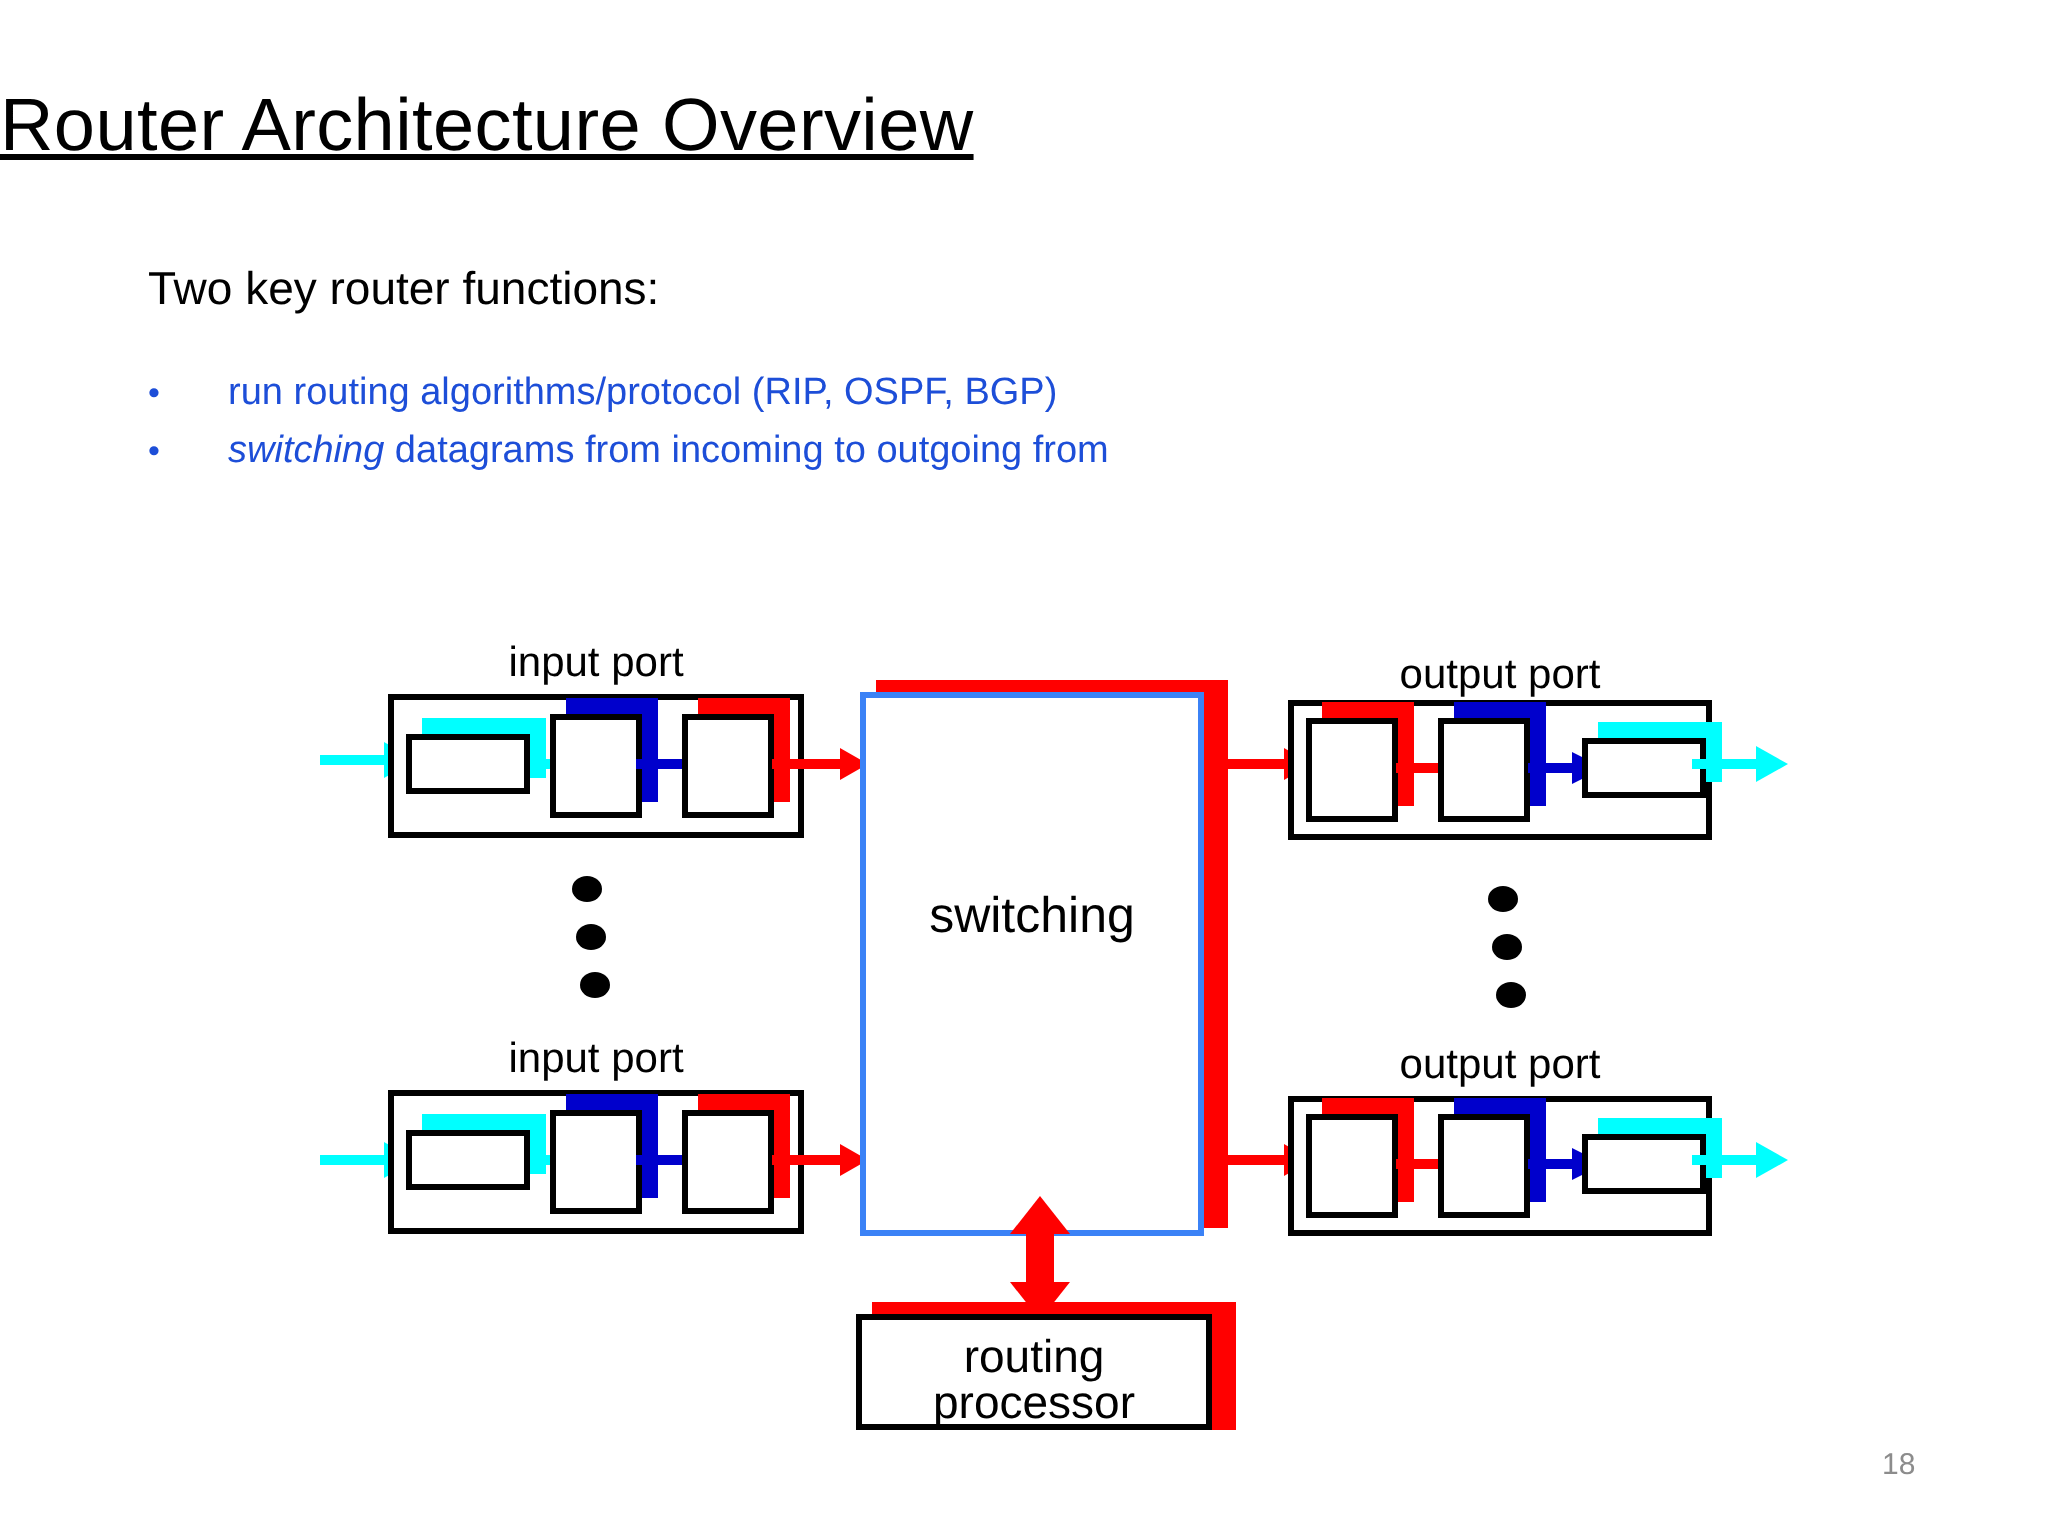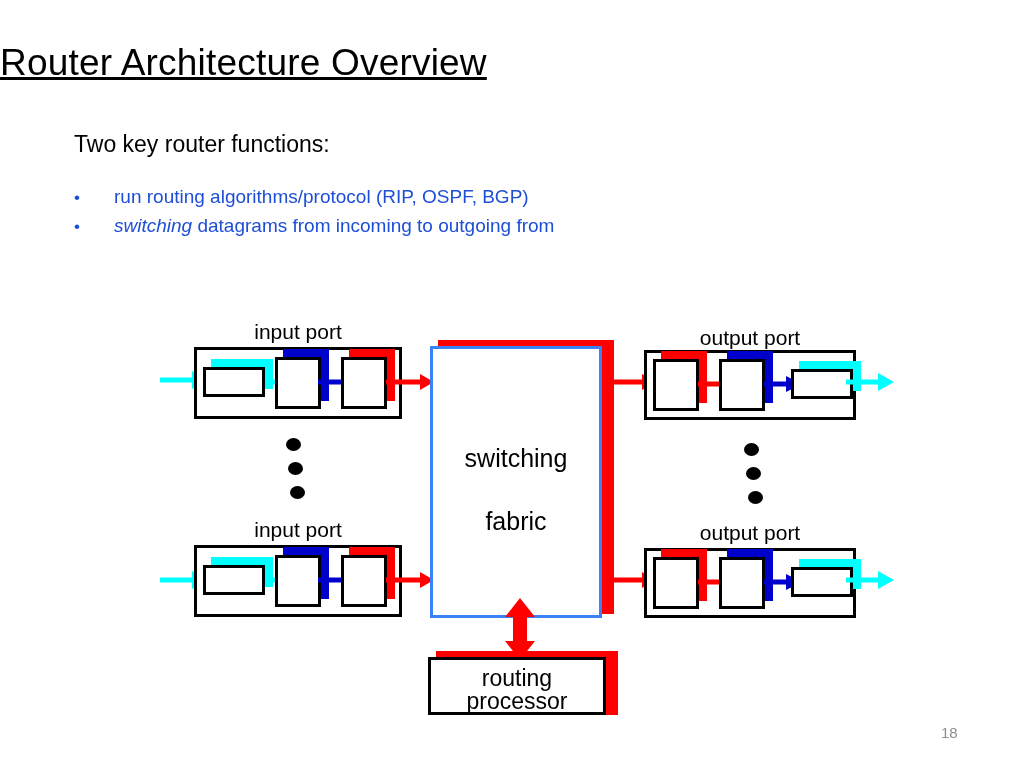--- a/index.html
+++ b/index.html
@@ -168,21 +168,20 @@
   <div class="dots" style="left:284px;top:438px;width:24px;height:62px;">
     <i style="left:2px;top:0;"></i>
       <i style="left:4px;top:24px;"></i>
       <i style="left:6px;top:48px;"></i>
   </div>
 
   <div class="fabric-shadow" style="left:438px;top:340px;width:176px;height:12px;"></div>
   <div class="fabric-shadow" style="left:602px;top:340px;width:12px;height:274px;"></div>
   <div class="fabric" style="left:430px;top:346px;width:172px;height:272px;">
     <div class="fabric-label" style="top:95px;">switching</div>
-    <div class="fabric-label" style="top:158px;">fabric</div>
   </div>
 
   <div class="arrow" style="left:612px;top:374px;width:44px;height:16px;">
     <div class="shaft" style="width:30px;background:#ff0000;"></div>
     <div class="head" style="border-left:14px solid #ff0000;border-top-width:8px;border-bottom-width:8px;"></div>
   </div>
   <div class="arrow" style="left:612px;top:572px;width:44px;height:16px;">
     <div class="shaft" style="width:30px;background:#ff0000;"></div>
     <div class="head" style="border-left:14px solid #ff0000;border-top-width:8px;border-bottom-width:8px;"></div>
   </div>

